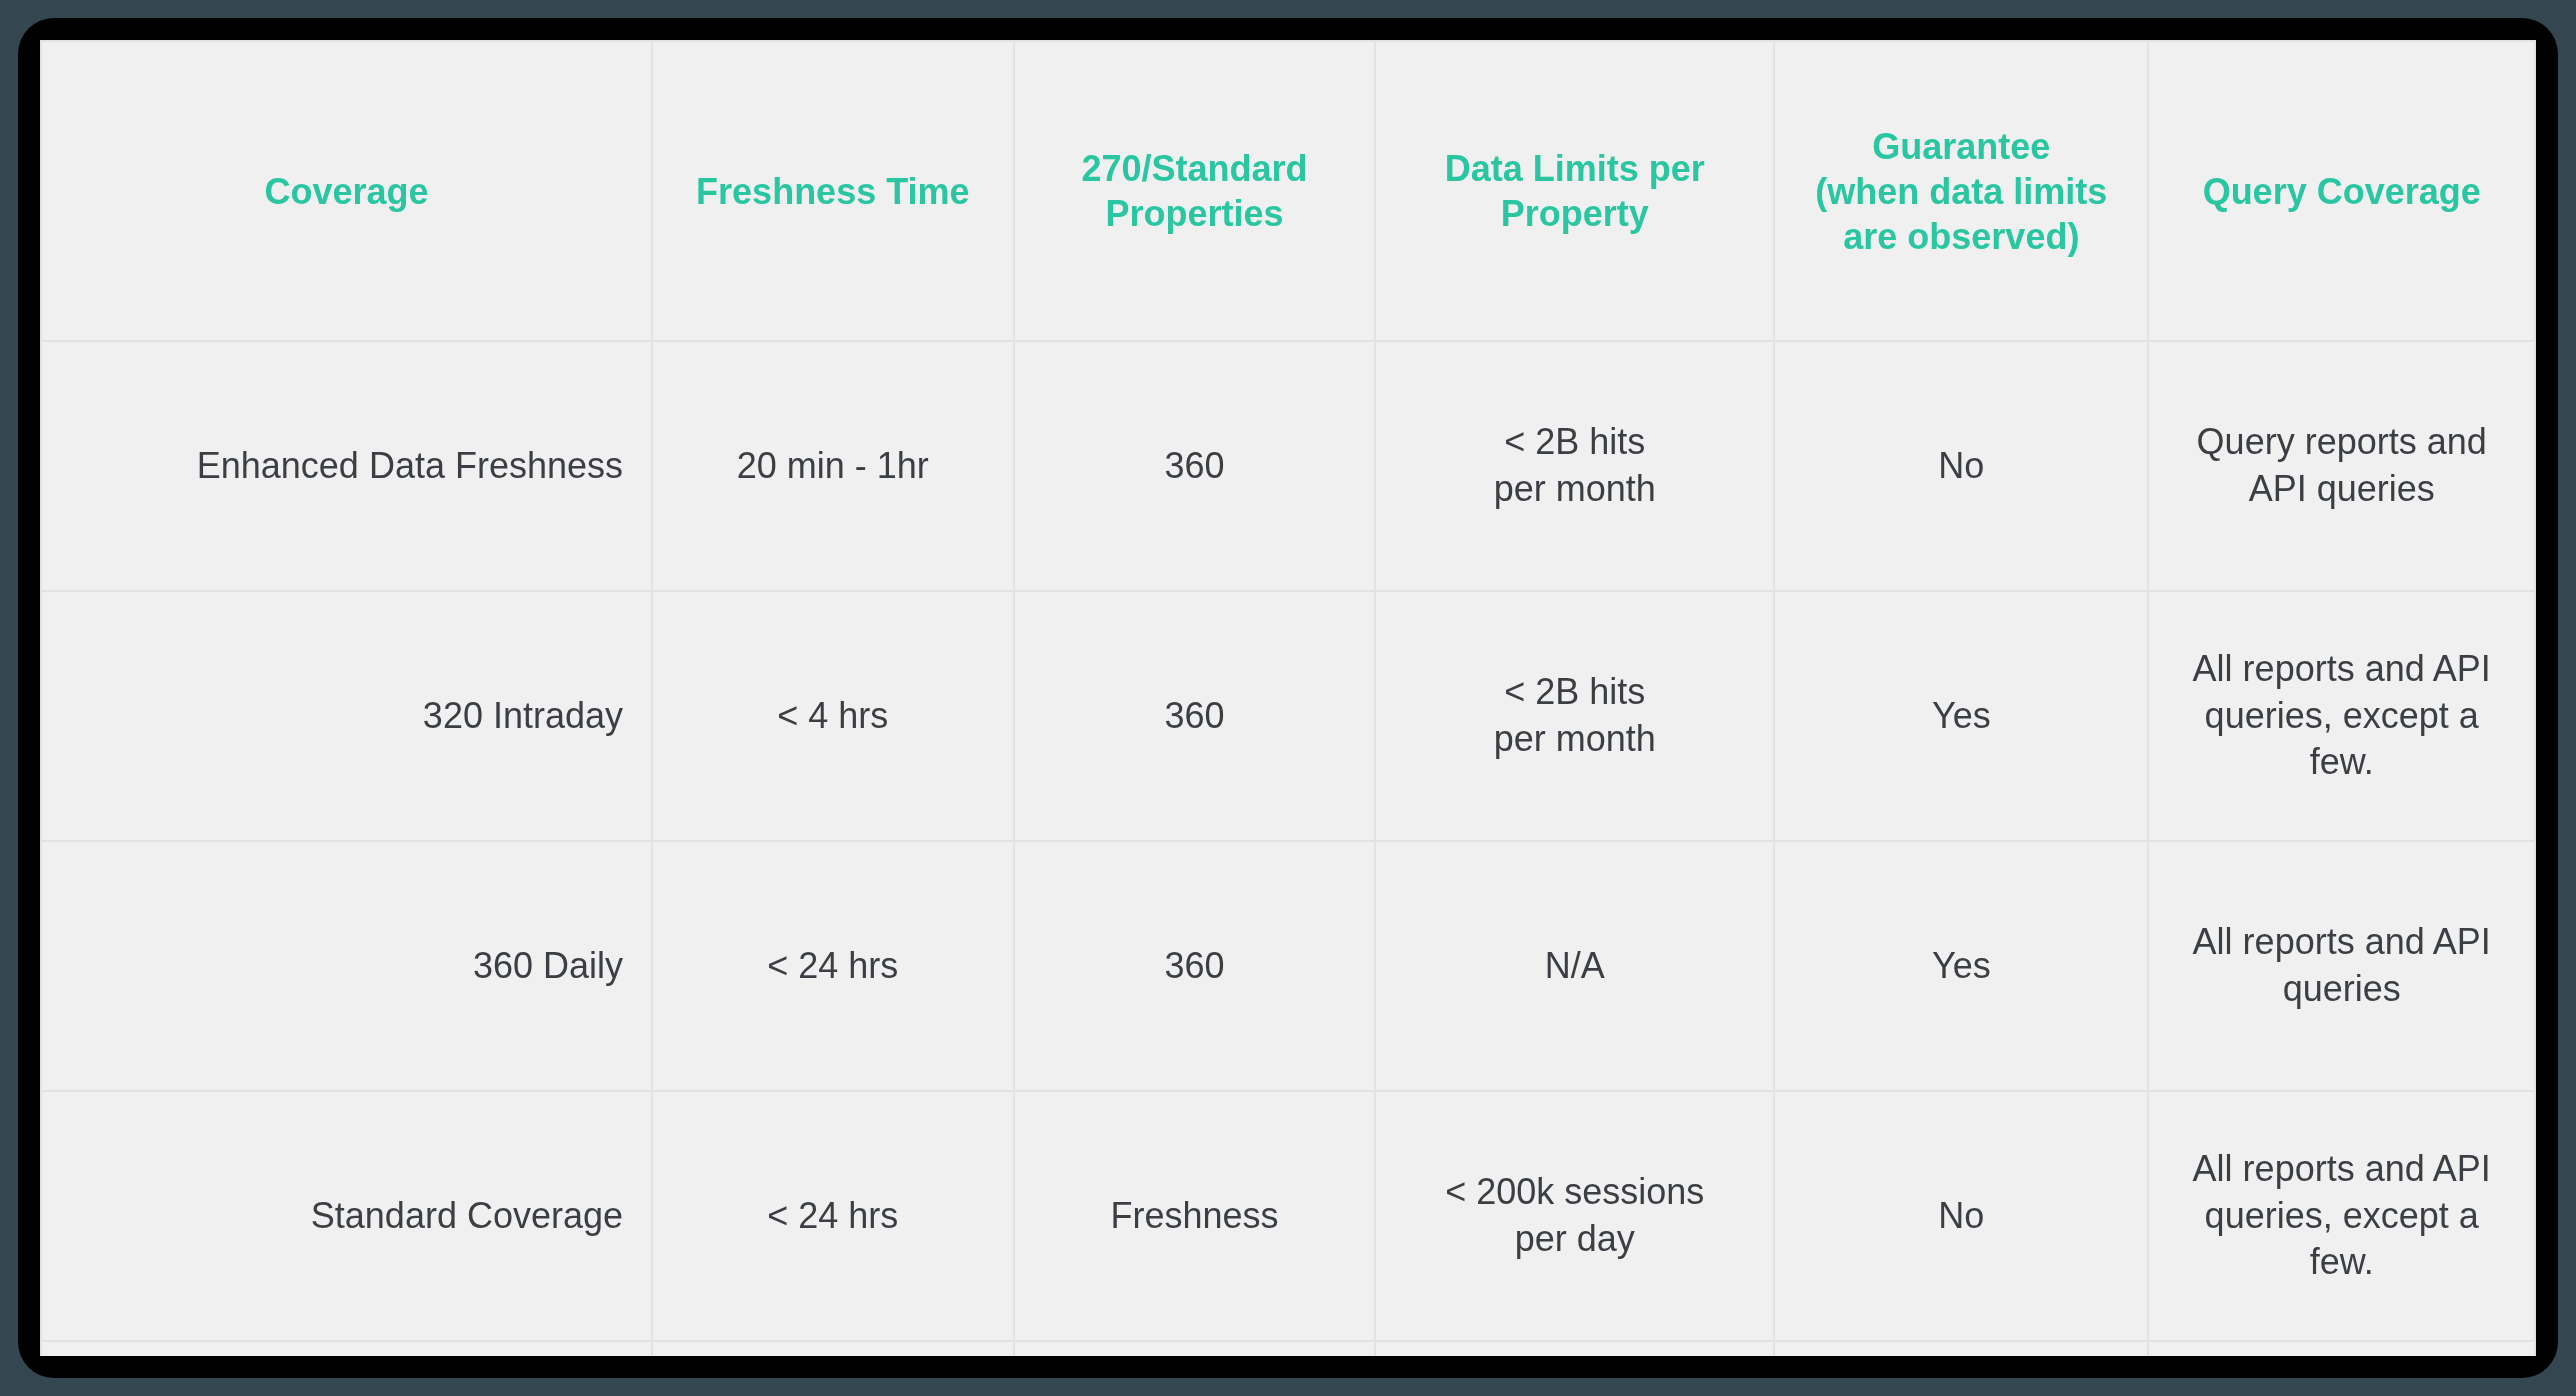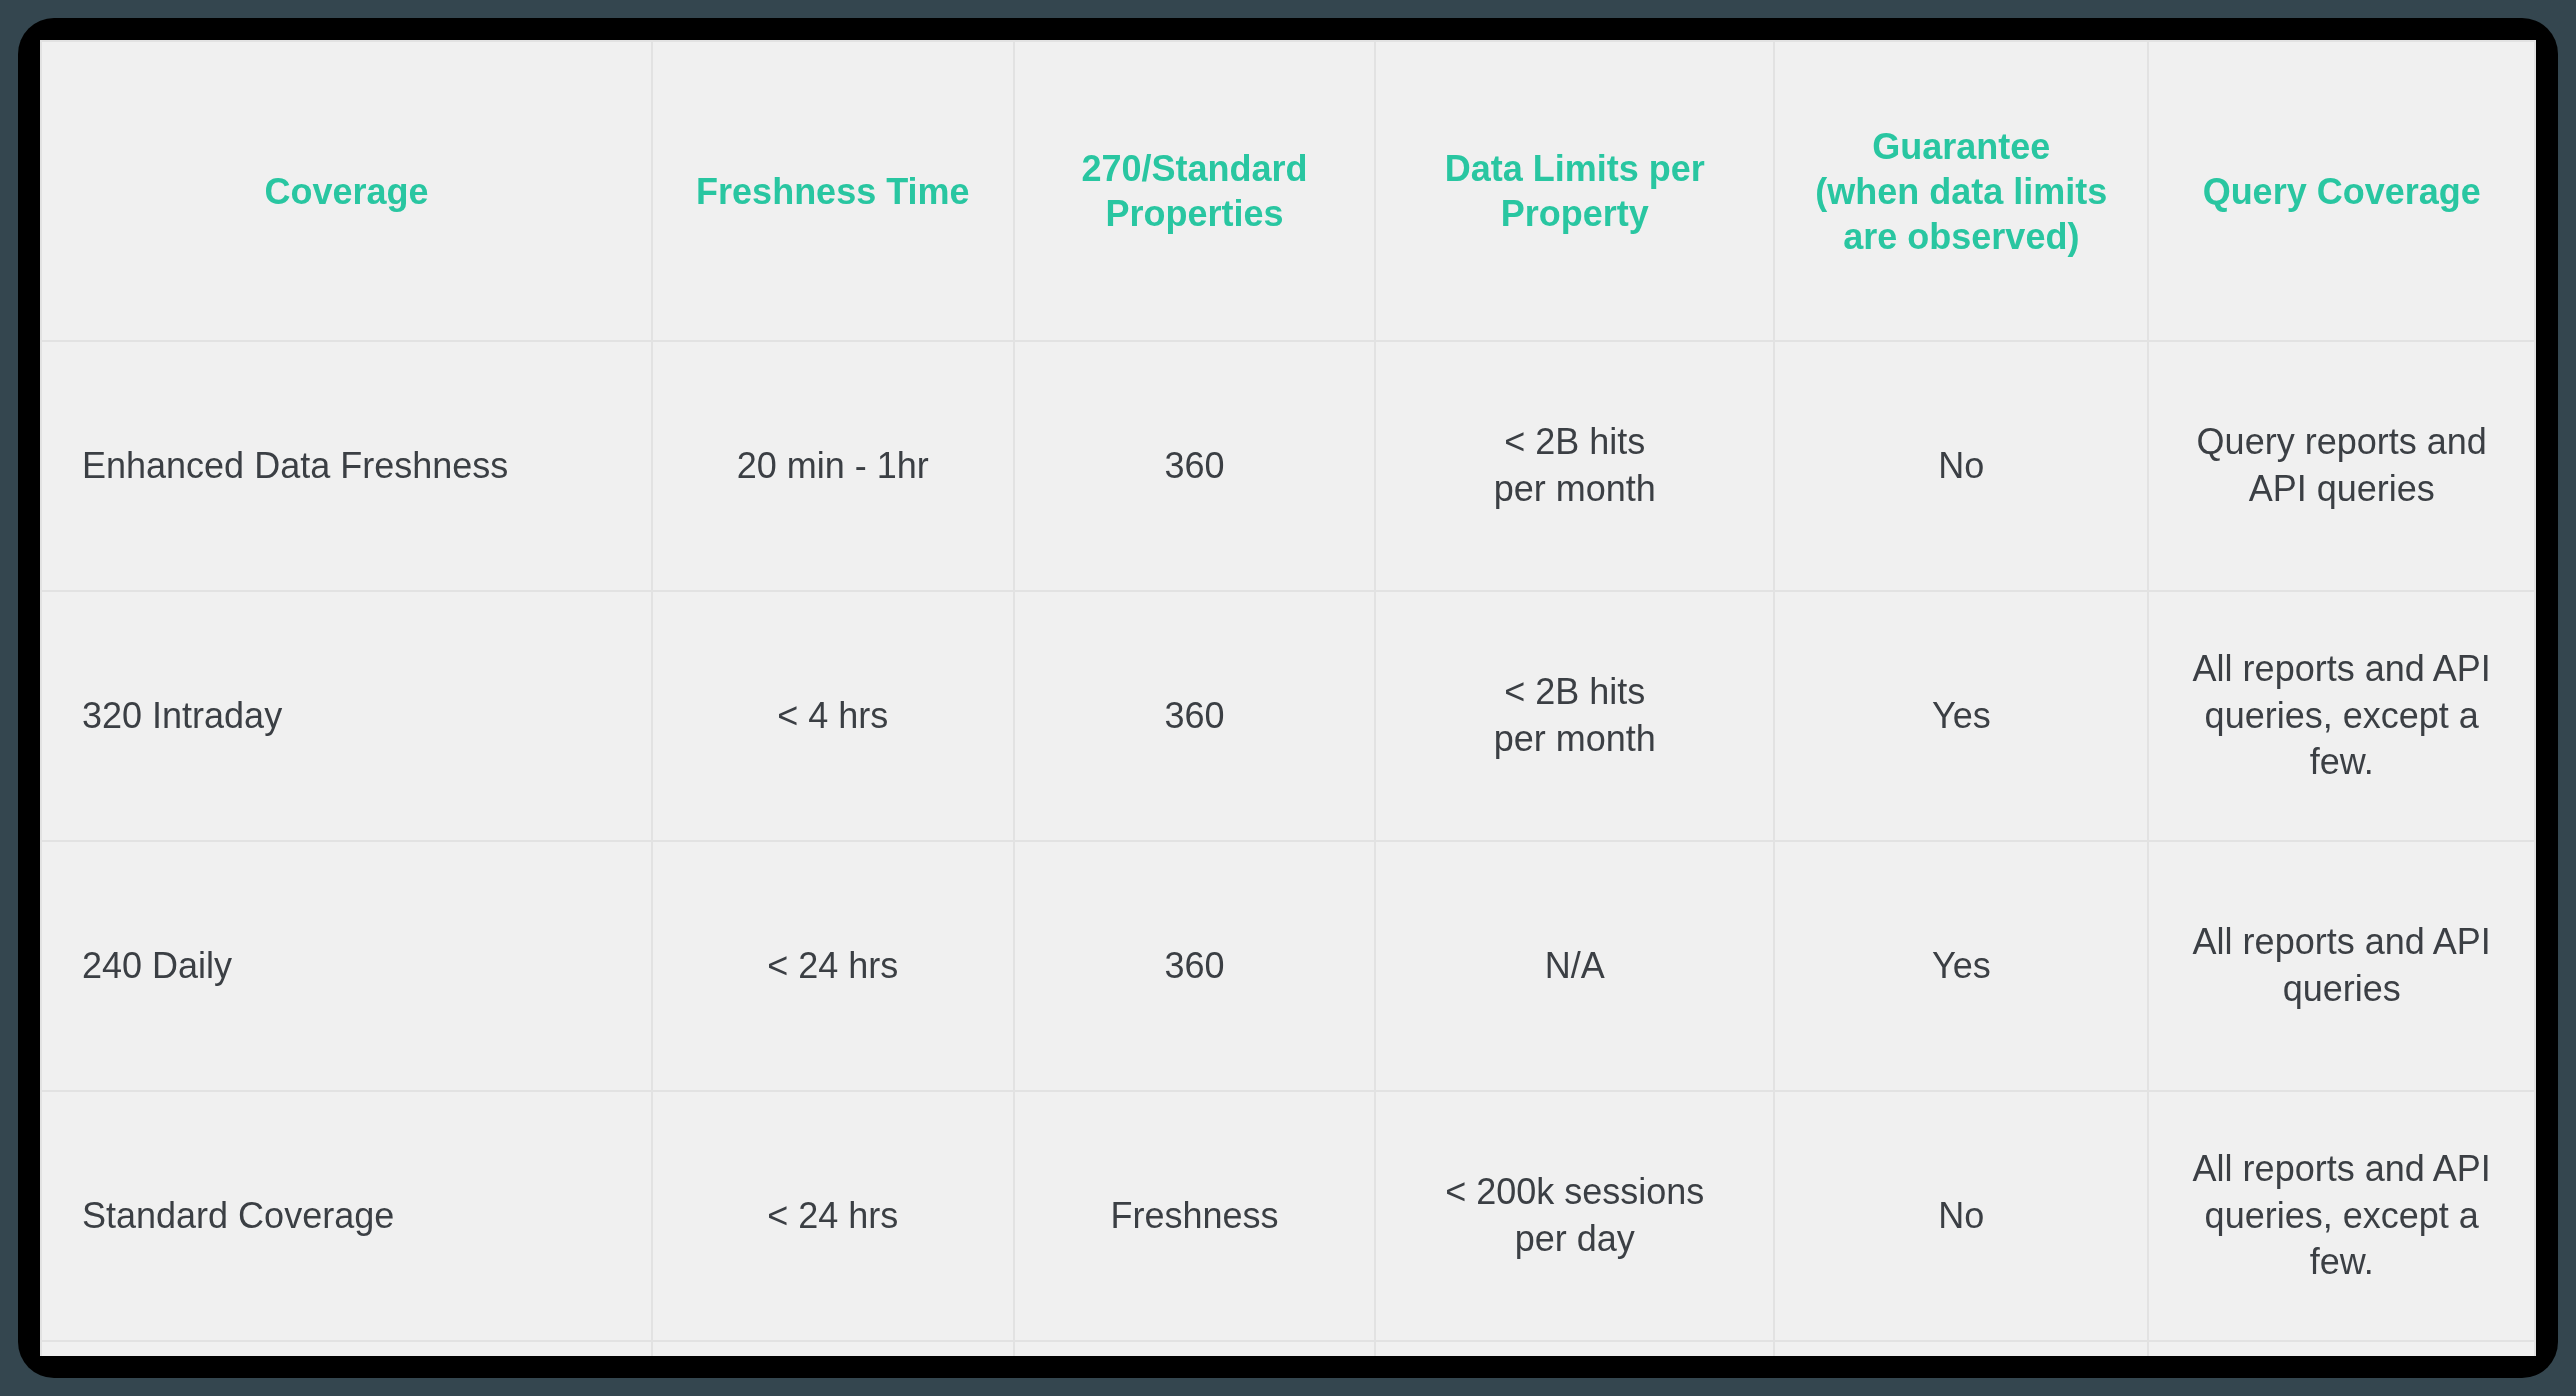--- a/index.html
+++ b/index.html
@@ -46,21 +46,21 @@
     height: 258px;
   }
   table.data td {
     color: #3b3f44;
     font-size: 36px;
     line-height: 1.3;
     text-align: center;
     height: 208px;
   }
   table.data td.rowhead {
-    text-align: left;
+    text-align: right;
     padding-left: 40px;
   }
   col.c0 { width: 24.5%; }
   col.c1 { width: 14.5%; }
   col.c2 { width: 14.5%; }
   col.c3 { width: 16%; }
   col.c4 { width: 15%; }
   col.c5 { width: 15.5%; }
 </style>
 </head>
@@ -98,21 +98,21 @@
         </tr>
         <tr>
           <td class="rowhead">320 Intraday</td>
           <td>&lt; 4 hrs</td>
           <td>360</td>
           <td>&lt; 2B hits<br>per month</td>
           <td>Yes</td>
           <td>All reports and API queries, except a few.</td>
         </tr>
         <tr>
-          <td class="rowhead">240 Daily</td>
+          <td class="rowhead">360 Daily</td>
           <td>&lt; 24 hrs</td>
           <td>360</td>
           <td>N/A</td>
           <td>Yes</td>
           <td>All reports and API queries</td>
         </tr>
         <tr>
           <td class="rowhead">Standard Coverage</td>
           <td>&lt; 24 hrs</td>
           <td>Freshness</td>

